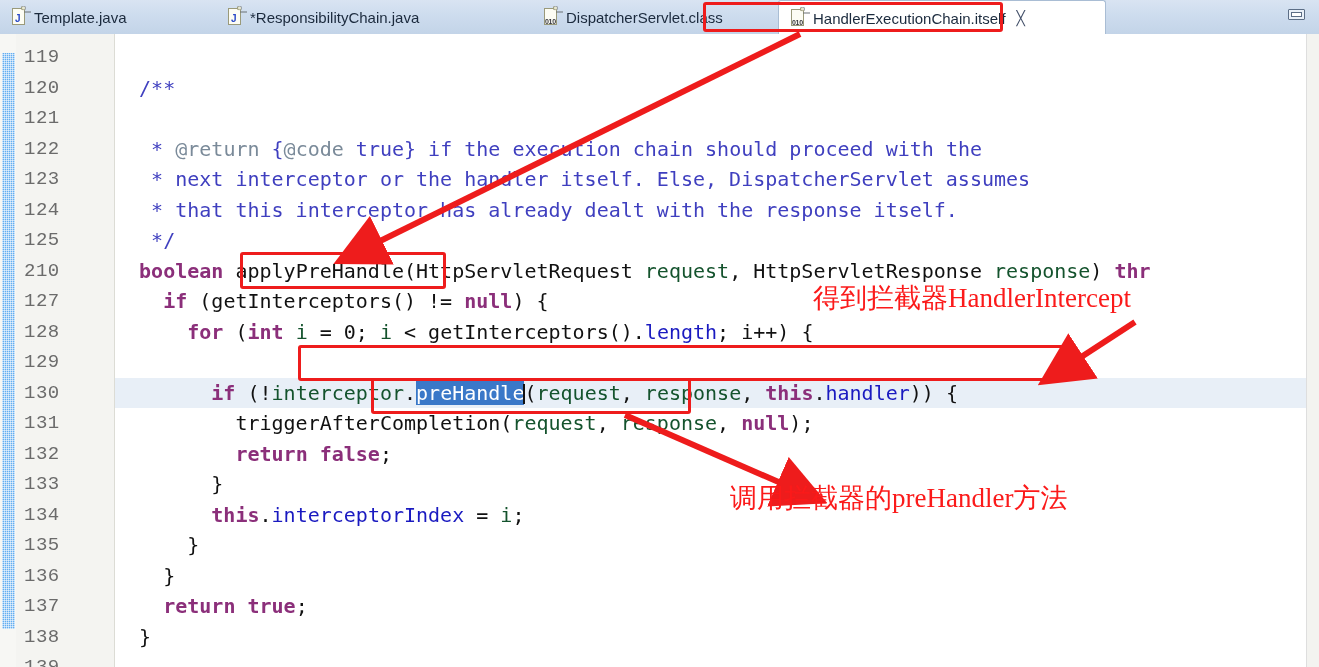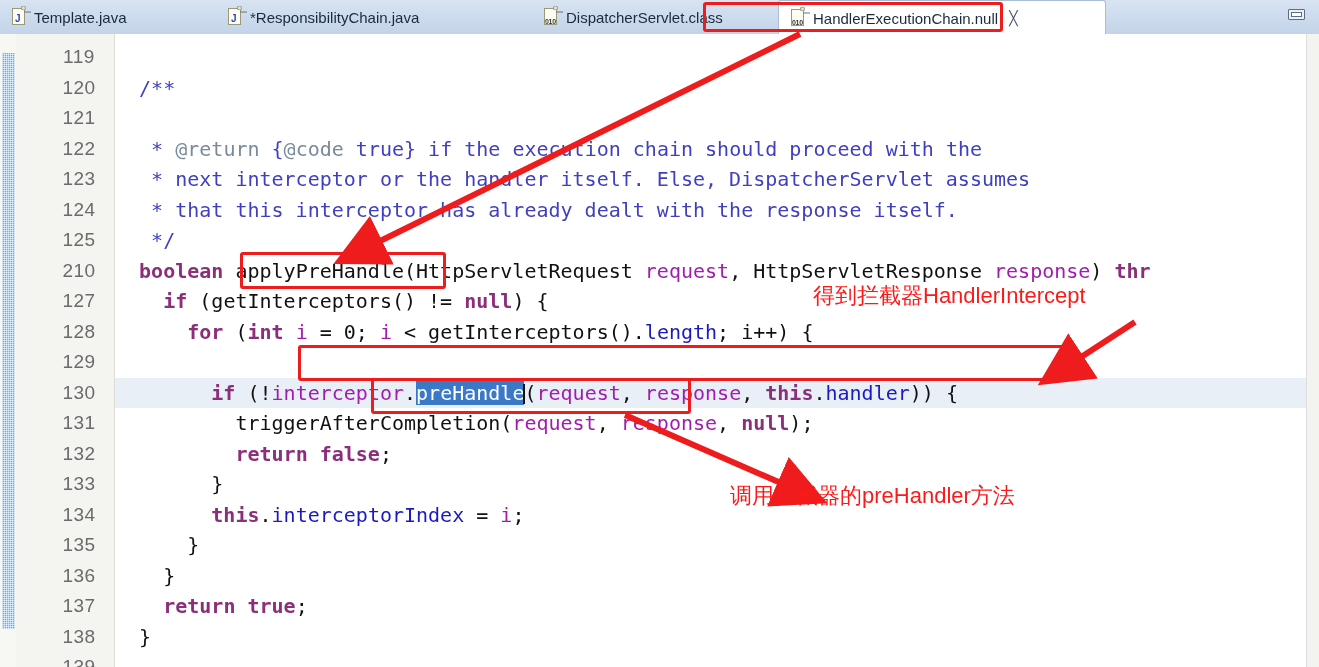--- a/index.html
+++ b/index.html
@@ -89,24 +89,24 @@
   .code{
     position:absolute;left:115px;top:0;right:12px;height:633px;
     background:#ffffff;overflow:hidden;
   }
   .rightstrip{
     position:absolute;right:0;top:0;width:12px;height:633px;
     background:#f3f3f0;border-left:1px solid #dedede;
   }
 
   .ln{
-    position:absolute;left:16px;width:98px;height:30.5px;
-    font-family:Liberation Sans, sans-serif;
+    position:absolute;left:8px;width:98px;height:30.5px;
+    font-family:Liberation Mono, monospace;
     font-size:19px;color:#6b6b6b;
-    display:flex;align-items:center;justify-content:center;
+    display:flex;align-items:center;justify-content:flex-start;
     padding-right:4px;box-sizing:border-box;letter-spacing:0.5px;
   }
   .fold{
     position:absolute;right:-16px;top:50%;transform:translateY(-50%);
     width:13px;height:13px;border:1px solid #9aa0a6;border-radius:50%;
     background:#fff;box-sizing:border-box;
   }
   .fold:after{
     content:"";position:absolute;left:2px;top:5px;width:7px;height:1px;background:#6b7075;
   }
@@ -119,35 +119,35 @@
   }
   .curline{
     position:absolute;left:0;right:0;height:30.5px;
     background:#e8eff7;
   }
 
   
   .t-cmt{color:#3f3fbf;}
   .t-cmt-tag{color:#7a8a99;}
   .t-kw{color:#8b2f7a;font-weight:bold;}
-  .t-var{color:#a21caf;}
+  .t-var{color:#14532d;}
   .t-fld{color:#1a1ac0;}
   .t-plain{color:#111;}
   .t-sel{background:#3a78c8;color:#ffffff;}
 
   .caret{
     display:inline-block;width:0;border-left:2px solid #111;height:20px;
     vertical-align:-4px;margin:0 -1px;
   }
 
   
   .redbox{position:absolute;border:3px solid #ee1c1c;border-radius:3px;box-sizing:border-box;}
   .cjk{
-    position:absolute;color:#fb1a1a;font-size:22px;line-height:1;
-    font-family:Liberation Sans, sans-serif;
+    position:absolute;color:#fb1a1a;font-size:27px;line-height:1;
+    font-family:Liberation Serif, serif;
     white-space:nowrap;
   }
   .ovl{position:absolute;left:0;top:0;width:1319px;height:667px;pointer-events:none;}
 </style>
 </head>
 <body>
 
 <div id="app">
 
   <div class="tabbar">
@@ -175,21 +175,21 @@
             <span class="badge">010</span>
           </span>
           <span class="tab-label">DispatcherServlet.class</span>
         </div>
         <div class="tab active" style="min-width: 300px;">
           <span class="ficon cls">
             <span class="page"></span>
             <span class="fold"></span>
             <span class="badge">010</span>
           </span>
-          <span class="tab-label">HandlerExecutionChain.null</span>
+          <span class="tab-label">HandlerExecutionChain.itself</span>
           <span class="tab-close">╳</span>
         </div>
       </div>
     <div class="minbtn">
       <div class="mb-outer">
         <div class="mb-inner"></div>
       </div>
     </div>
   </div>
 

